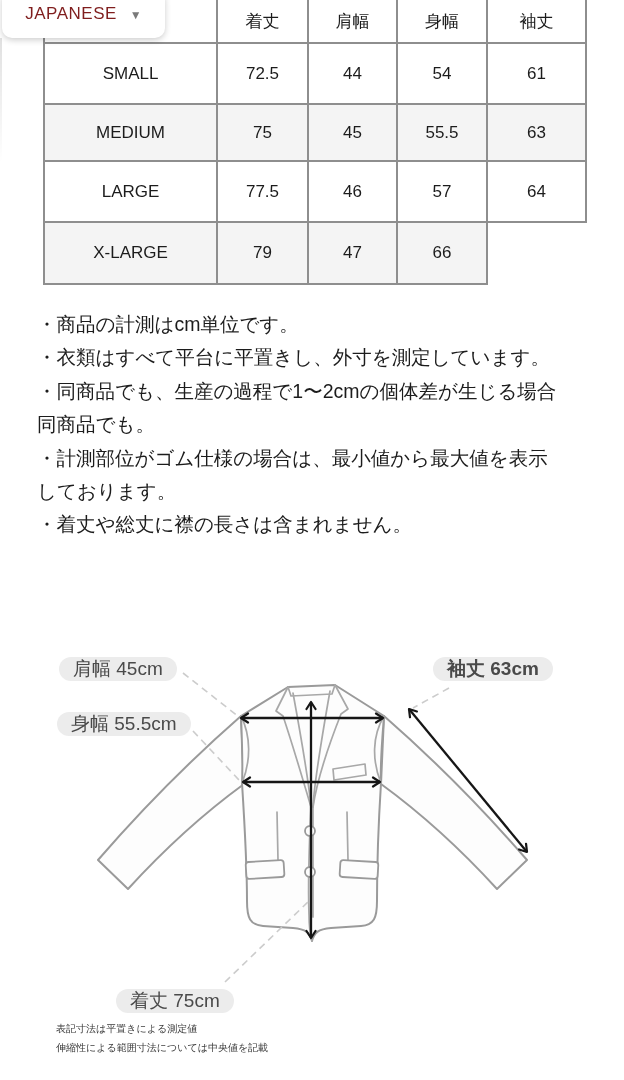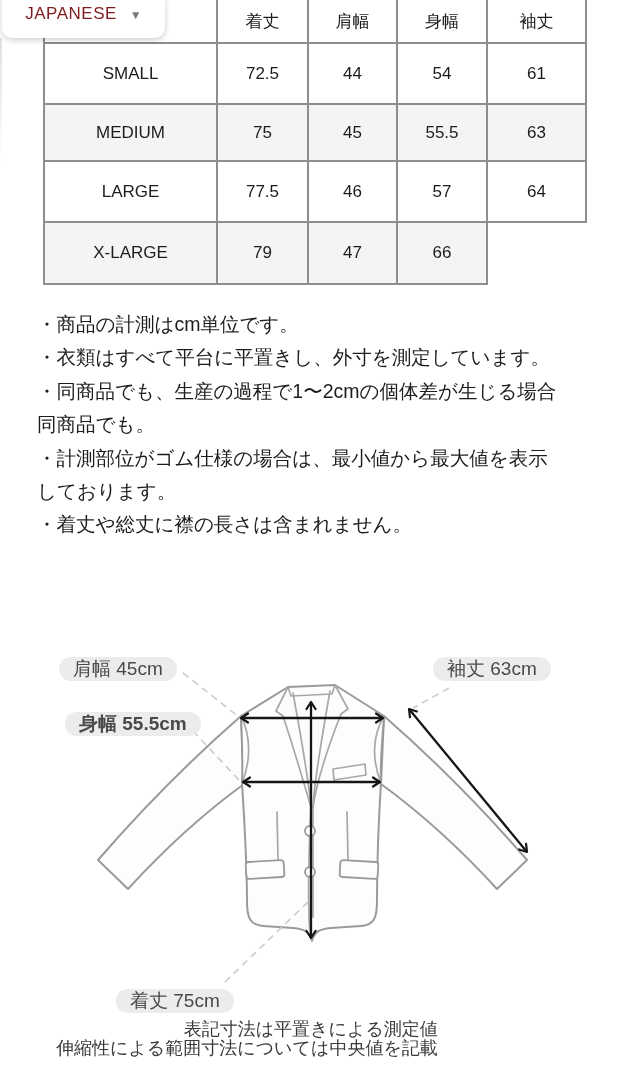--- a/index.html
+++ b/index.html
@@ -44,26 +44,26 @@
   .note-line{font-size:19.5px;line-height:33.4px;color:#1c1c1c;white-space:nowrap;}
   
   .diagram-svg{position:absolute;left:0;top:630px;width:624px;height:450px;}
   .pill{
     position:absolute;height:24px;padding:0 14px;
     background:#ececec;border-radius:15px;
     display:inline-flex;align-items:center;justify-content:center;
     font-size:19px;color:#4a4a4a;white-space:nowrap;z-index:2;
   }
   .pill-shoulder{left:59px;top:657px;}
-  .pill-bodywidth{left:65px;top:712px;font-weight:bold;}
-  .pill-sleeve{left:433px;top:657px;}
+  .pill-bodywidth{left:57px;top:712px;}
+  .pill-sleeve{left:433px;top:657px;font-weight:bold;}
   .pill-length{left:116px;top:989px;text-align:right;}
   
   .footnote{position:absolute;left:56px;top:1020px;}
-  .footnote-line{font-size:18px;line-height:18.5px;color:#3a3a3a;white-space:nowrap;text-align:right;}
+  .footnote-line{font-size:10px;line-height:18.5px;color:#3a3a3a;white-space:nowrap;}
 </style>
 </head>
 <body>
 
 <div class="size-table">
 
   <div class="tc"></div>
   <div class="tc">着丈</div>
   <div class="tc">肩幅</div>
   <div class="tc">身幅</div>

